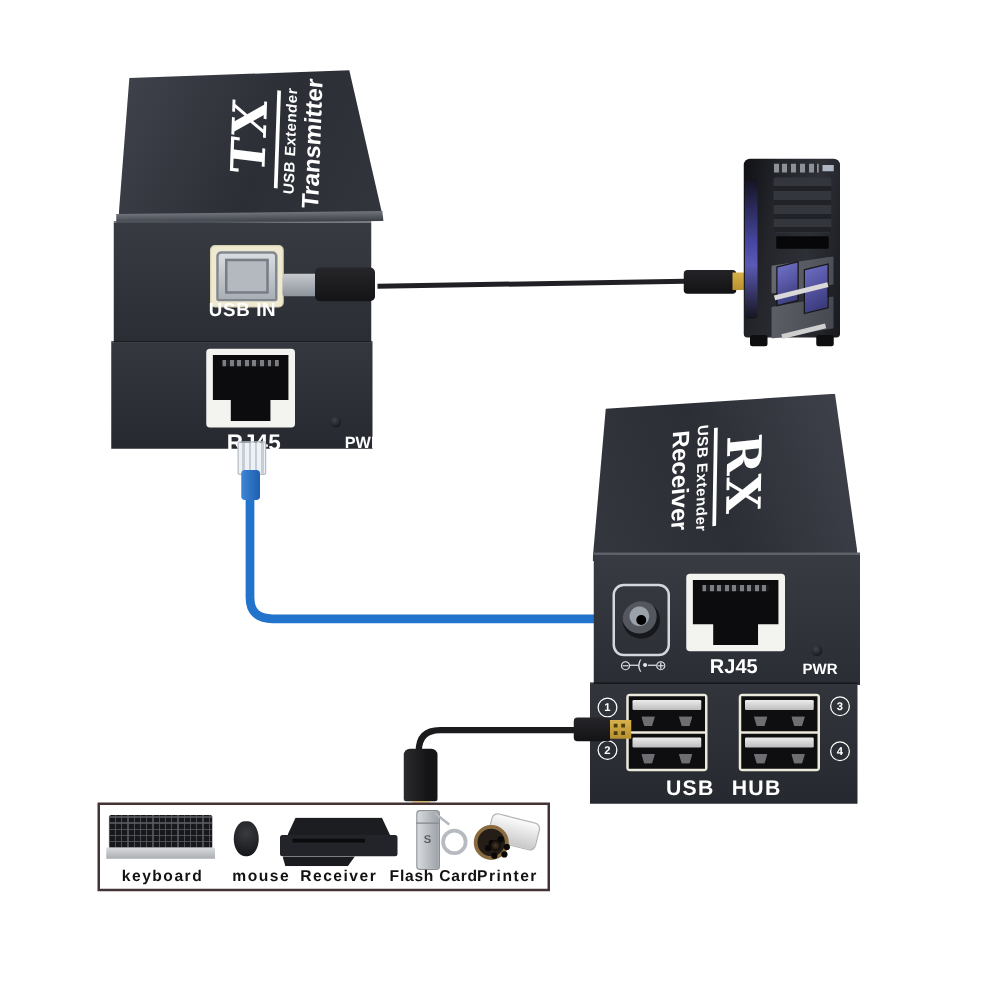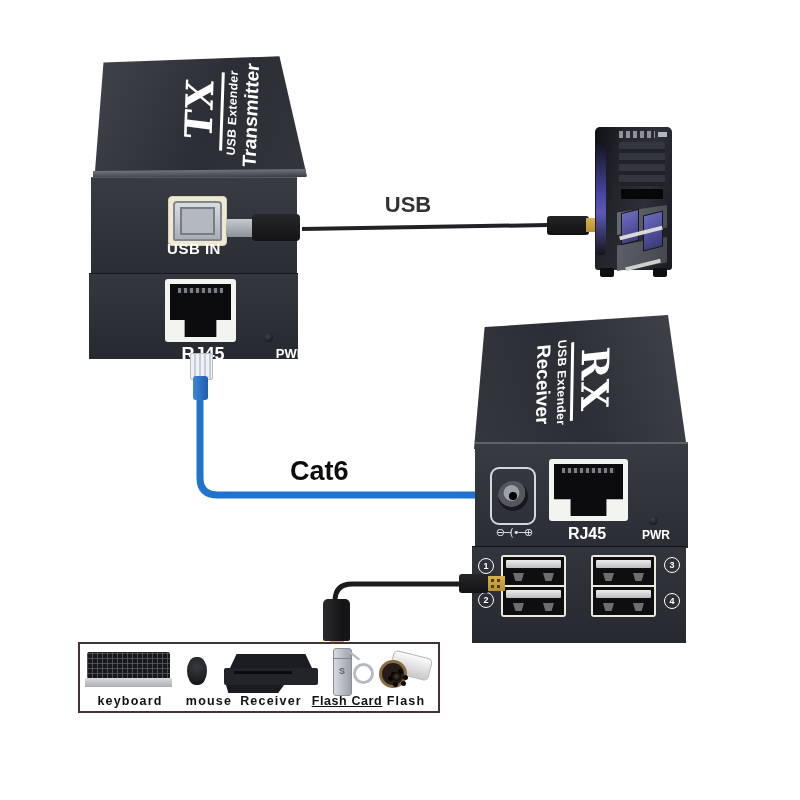--- a/index.html
+++ b/index.html
@@ -207,42 +207,40 @@
   <svg class="abs cablesvg" viewBox="0 0 800 800">
     <path d="M302,229 L548,225" stroke="#212125" stroke-width="4" fill="none"></path>
     <path d="M462,584 L352,584 Q335,584 335,601 L335,607" stroke="#1b1b1d" stroke-width="5" fill="none" stroke-linecap="round"></path>
     <path d="M200,392 L200,478 Q200,495 218,495 L533,495" stroke="#2273cc" stroke-width="7" fill="none" stroke-linecap="round"></path>
   </svg>
 
   <div class="abs usb-sleeve"></div>
   <div class="abs usb-plug-tx"></div>
   <div class="abs usb-plug-pc"></div>
   <div class="abs usb-gold-pc"></div>
-  <div class="abs usb-cable-label">USB</div>
 
   <div class="abs tower">
     <div class="tw-glow"></div>
     <div class="tw-btns"></div>
     <div class="tw-logo"></div>
     <div class="tw-vents"></div>
     <div class="tw-slot"></div>
     <div class="tw-panelA"></div>
     <div class="tw-panelB"></div>
     <div class="tw-winA"></div>
     <div class="tw-winB"></div>
     <div class="tw-stripe1"></div>
     <div class="tw-stripe2"></div>
     <div class="tw-foot f1"></div>
     <div class="tw-foot f2"></div>
   </div>
 
   <div class="abs rj45plug-clear"></div>
   <div class="abs rj45plug-boot"></div>
   <div class="abs rj45plug-rx"></div>
-  <div class="abs cat6-label">Cat6</div>
 
   <div>
     <div class="face rx-top">
       <div class="devtext rx-text">
         <div class="brand">RX</div>
         <div class="rule"></div>
         <div class="prod">USB Extender</div>
         <div class="role">Receiver</div>
       </div>
     </div>
@@ -284,20 +282,21 @@
         <div class="usb-port">
           <div class="usb-tongue"></div>
             <div class="usb-c l"></div>
             <div class="usb-c r"></div>
         </div>
       </div>
       <div class="circnum cn1">1</div>
       <div class="circnum cn2">2</div>
       <div class="circnum cn3">3</div>
       <div class="circnum cn4">4</div>
+      <div class="portlabel hublabel">USB HUB</div>
     </div>
   </div>
 
   <div class="abs hubplug-body"></div>
   <div class="abs hubplug-gold">
     <i style="left:3px;top:3px;"></i>
       <i style="left:9px;top:3px;"></i>
       <i style="left:3px;top:9px;"></i>
       <i style="left:9px;top:9px;"></i>
   </div>
@@ -321,25 +320,25 @@
       <div class="pr-slot"></div>
       <div class="pr-tray"></div>
     </div>
     <div class="plabel" style="left:144px;width:94px;">Receiver</div>
 
     <div class="flash-body"></div>
     <div class="flash-cap"></div>
     <div class="flash-s">S</div>
     <div class="flash-chain"></div>
     <div class="flash-ring"></div>
-    <div class="plabel" style="left:226px;width:82px;letter-spacing:.6px;text-decoration:underline;">Flash Card</div>
+    <div class="plabel" style="left:226px;width:82px;letter-spacing:.6px;">Flash Card</div>
 
     <div class="camera">
       <div class="cam-hood"></div>
       <div class="cam-face">
         <div class="cam-dots"></div>
         <div class="cam-lens"></div>
       </div>
     </div>
-    <div class="plabel" style="left:286px;width:80px;">Flash</div>
+    <div class="plabel" style="left:286px;width:80px;">Printer</div>
   </div>
 
 </div>
 
 </body></html>

